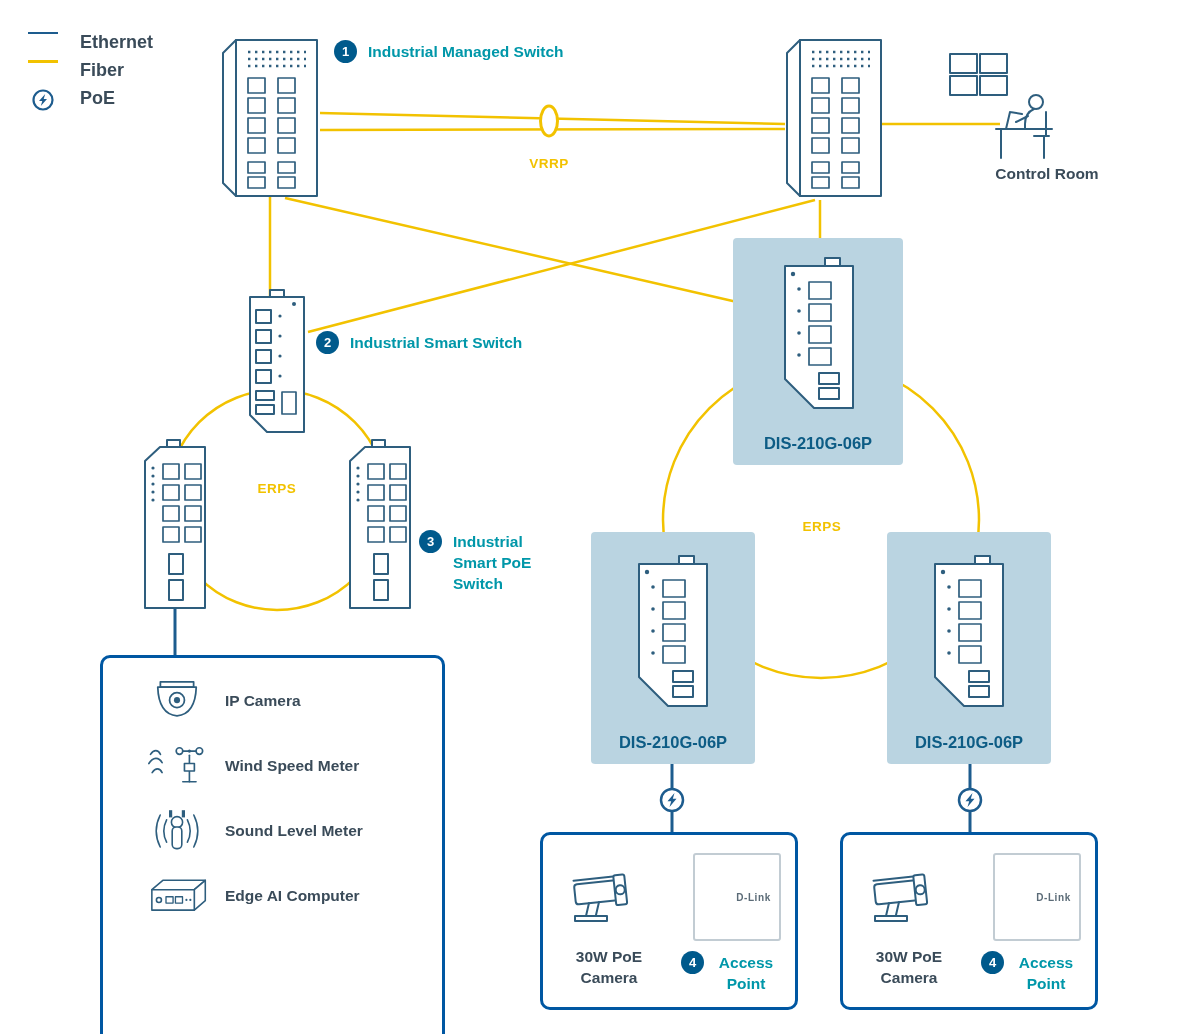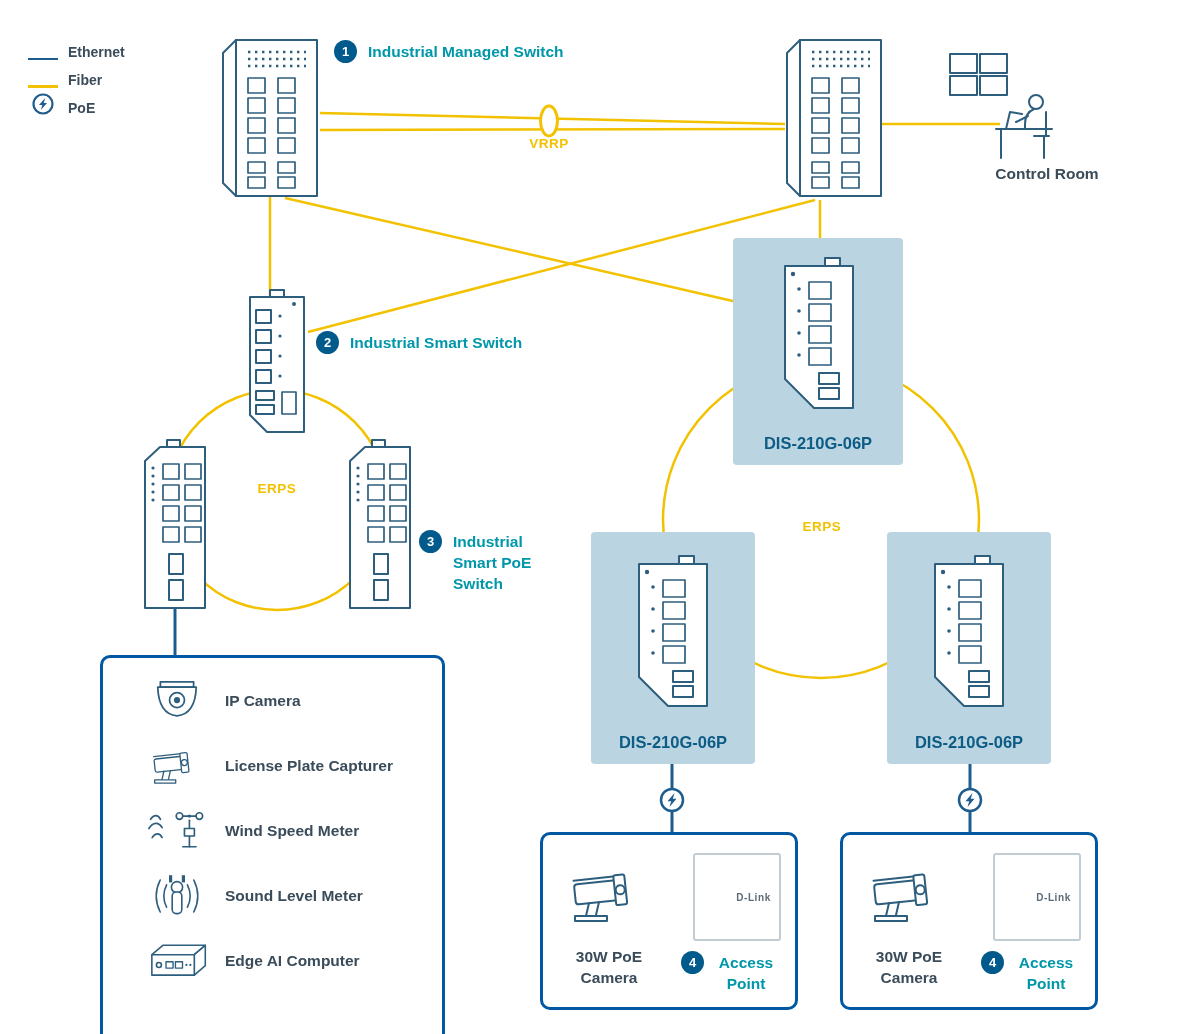--- a/index.html
+++ b/index.html
@@ -23,22 +23,22 @@
   .fillink{fill:var(--ink);stroke:none;}
   .stroke-only{fill:none;stroke:var(--ink);stroke-width:2;stroke-linecap:round;stroke-linejoin:round;}
 
   .lblrow{display:flex;align-items:flex-start;gap:11px;}
   .badge{flex:0 0 auto;width:23px;height:23px;border-radius:50%;background:var(--navy);
          color:#fff;font-weight:700;font-size:13px;display:flex;align-items:center;justify-content:center;}
   .teal{color:var(--teal);font-weight:700;font-size:15.5px;line-height:1.35;padding-top:2px;}
   .dark{color:var(--text);font-weight:700;font-size:15.5px;line-height:1.35;}
   .yellow{color:var(--fiber);font-weight:700;font-size:13.5px;letter-spacing:.5px;text-align:center;}
 
-  .legendrow{display:flex;align-items:flex-end;gap:10px;height:28px;color:var(--text);
-             font-weight:700;font-size:14px;}
+  .legendrow{display:flex;align-items:flex-start;gap:22px;height:28px;color:var(--text);
+             font-weight:700;font-size:18px;}
   .legend-line{display:inline-block;width:30px;height:0;}
 
   .disbox{position:absolute;background:var(--boxfill);border-radius:4px;}
   .dislabel{position:absolute;left:0;right:0;bottom:12px;text-align:center;
             color:var(--dislbl);font-weight:700;font-size:16.5px;}
 
   .panel{position:absolute;background:#fff;border:3px solid var(--panel);border-radius:10px;box-sizing:border-box;}
 
   .devrow{display:flex;align-items:center;height:65px;padding:0 14px 0 26px;}
   .devicon{flex:0 0 96px;display:flex;justify-content:center;align-items:center;}
@@ -152,21 +152,21 @@
       <rect x="30" y="141" width="17" height="11"></rect>
         <rect x="60" y="141" width="17" height="11"></rect>
     </g>
   </svg>
 
   <div class="abs lblrow" style="left:334px;top:40px">
     <span class="badge">1</span>
     <span class="teal">Industrial Managed Switch</span>
   </div>
 
-  <div class="abs yellow" style="left:522px;top:136px;width:54px">VRRP</div>
+  <div class="abs yellow" style="left:522px;top:156px;width:54px">VRRP</div>
 
   <svg class="abs" style="left:948px;top:52px" width="118" height="112" viewBox="0 0 118 112">
     <g class="outline">
       <rect x="2" y="2" width="27" height="19"></rect>
         <rect x="32" y="2" width="27" height="19"></rect>
       <rect x="2" y="24" width="27" height="19"></rect>
         <rect x="32" y="24" width="27" height="19"></rect>
     </g>
     <g class="stroke-only" stroke-width="2.4">
       <circle cx="88" cy="50" r="7" fill="#fff"></circle>
@@ -341,37 +341,20 @@
             <rect x="13" y="3" width="38" height="6"></rect>
             <path d="M10,9 H54 Q53,40 32,42 Q11,40 10,9 Z"></path>
             <circle cx="32" cy="24" r="8.5"></circle>
           </g>
           <circle cx="32" cy="24" r="3.5" class="fillink"></circle>
         </svg>
       </span>
       <span class="devlabel">IP Camera</span>
     </div>
 
-    <div class="devrow">
-      <span class="devicon">
-        <svg width="66" height="42" viewBox="0 0 100 64">
-          <g class="outline">
-            <g transform="rotate(-6 50 30)">
-              <path d="M16,14 H58" fill="none"></path>
-              <rect x="16" y="18" width="42" height="20" rx="3"></rect>
-              <rect x="56" y="13" width="11" height="30" rx="2"></rect>
-              <circle cx="61.5" cy="28" r="4.5"></circle>
-            </g>
-            <path d="M30,40 L27,53 M40,39 L37,52" fill="none"></path>
-            <rect x="16" y="53" width="32" height="5"></rect>
-          </g>
-        </svg>
-      </span>
-      <span class="devlabel">License Plate Capturer</span>
-    </div>
 
     <div class="devrow">
       <span class="devicon">
         <svg width="58" height="48" viewBox="0 0 70 58">
           <g class="stroke-only">
             <path d="M3,15 c4,-6 9,-6 12,0"></path>
             <path d="M1,26 c5,-8 12,-8 16,-1"></path>
             <path d="M5,37 c4,-6 9,-6 12,0"></path>
             <path d="M50,16 V48"></path>
             <path d="M38,11 H62"></path>

